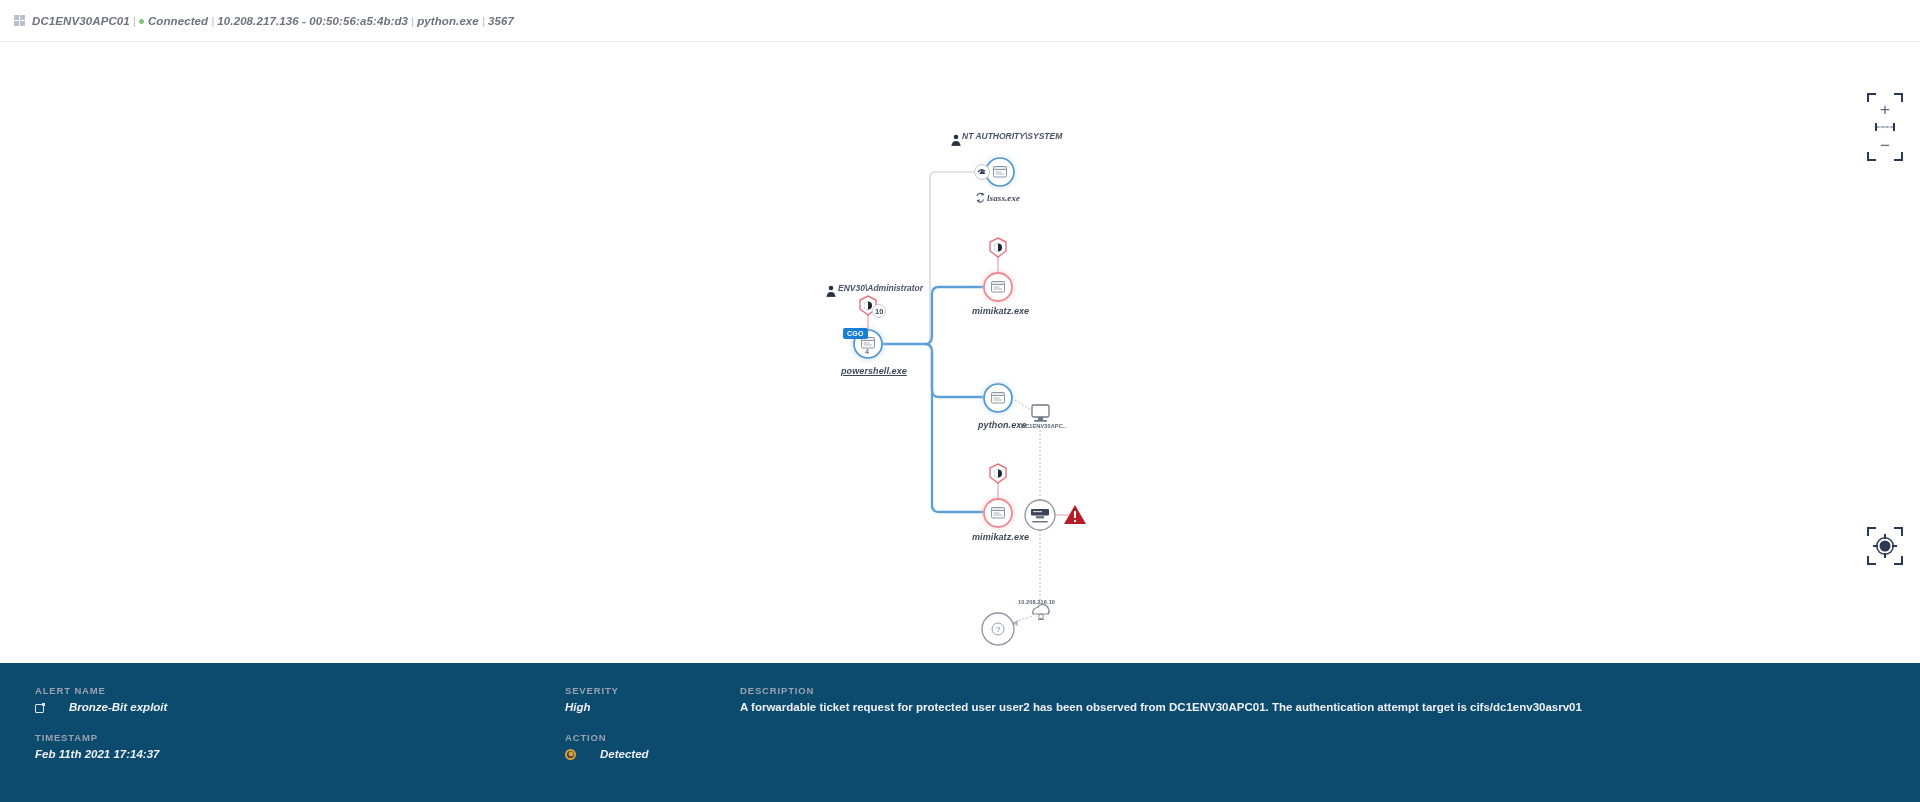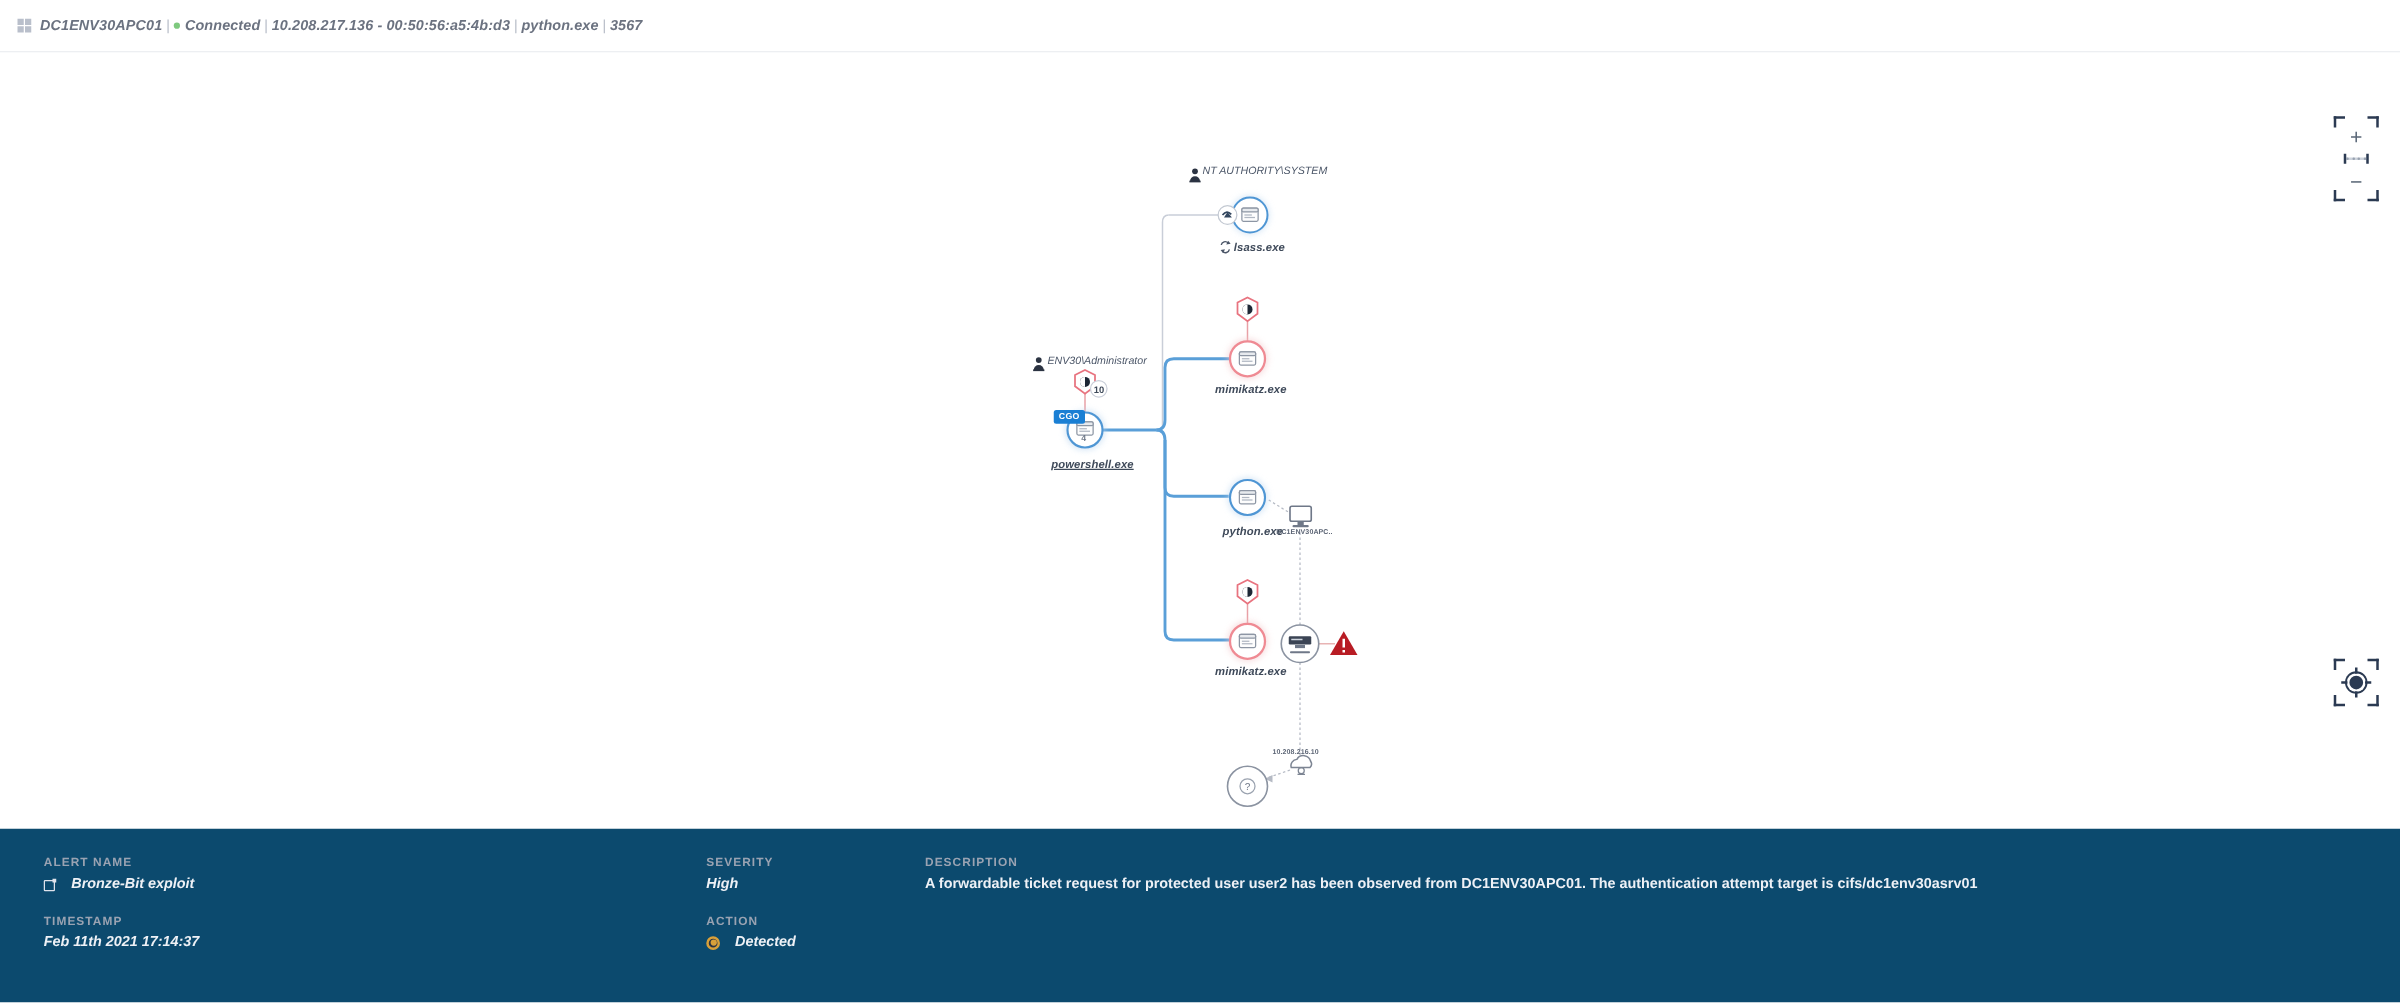--- a/index.html
+++ b/index.html
@@ -87,21 +87,21 @@
     background:#2b3a52; border:2.5px solid #2b3a52; box-shadow: 0 0 0 2px #fff, 0 0 0 3.5px #2b3a52;
   }
   .focus-tick { position:absolute; background:#2b3a52; }
 
   
   .nlabel {
     position:absolute; font-size:9px; font-style:italic; font-weight:700;
     color:#3f4a5a; white-space:nowrap; letter-spacing:.1px;
   }
   .nlabel-user {
-    position:absolute; font-size:8.5px; font-style:italic; font-weight:400;
+    position:absolute; font-size:8.5px; font-style:italic; font-weight:700;
     color:#4a5567; white-space:nowrap;text-align:right;
   }
   .nlabel-sm {
     position:absolute; font-size:5.6px; font-weight:700; color:#5c6575;
     white-space:nowrap; letter-spacing:.1px;
   }
   .badge-cgo {
     position:absolute; background:#1a7fd4; color:#fff; font-size:7px;
     font-weight:700; padding:2px 4px 2px 4px; border-radius:2px; letter-spacing:.3px;
     font-family:"Liberation Sans", sans-serif;
@@ -120,21 +120,21 @@
   .dcol.c2 { width: 275px; }
   .dcol.c3 { width: 175px; }
   .dcol.c4 { flex: 1; }
   .dlabel {
     font-size: 9.5px; color: #9aa3b2; letter-spacing: .85px;
     font-weight: 600; margin-bottom: 4px;
     font-family:"Liberation Sans", sans-serif;
   }
   .dvalue {
     font-size: 11.5px; color: #eef1f6; font-style: italic; font-weight: 600;
-    display:flex; align-items:center; gap:12px; line-height:1.35;
+    display:flex; align-items:center; gap:24px; line-height:1.35;
   }
   .dgroup { margin-bottom: 16px; }
   .tag-row { display:flex; gap:10px; margin-top:2px; }
   .mitre-tag {
     border: 1px dotted #6e7890;
     color: #e7eaf1;
     font-size: 10.5px; font-style: italic; font-weight: 700;
     padding: 4px 9px;
     display:flex; align-items:center; gap:5px;
     cursor:pointer; background:transparent;
@@ -343,21 +343,21 @@
     </g>
   </svg>
 
   <span class="nlabel-sm" style="left:865px; top:306px; font-size:7px; color:#6f7888;">4</span>
 
   <span class="nlabel-sm" style="left:875px; top:265px; font-size:7.5px; color:#3f4a5a;">10</span>
 
   <span class="badge-cgo" style="left:843px; top:286px;">CGO</span>
 
   <span class="nlabel-user" style="left:962px; top:89px;">NT AUTHORITY\SYSTEM</span>
-  <span class="nlabel" style="left:987px; top:151px;">lsass.exe</span>
+  <span class="nlabel" style="left:987px; top:151px;font-family:Liberation Serif, serif;">lsass.exe</span>
 
   <span class="nlabel" style="left:972px; top:264px;">mimikatz.exe</span>
 
   <span class="nlabel-user" style="left:838px; top:241px;">ENV30\Administrator</span>
   <span class="nlabel" style="left:841px; top:324px;text-decoration:underline;">powershell.exe</span>
 
   <span class="nlabel" style="left:978px; top:378px;">python.exe</span>
 
   <span class="nlabel" style="left:972px; top:490px;">mimikatz.exe</span>
 

